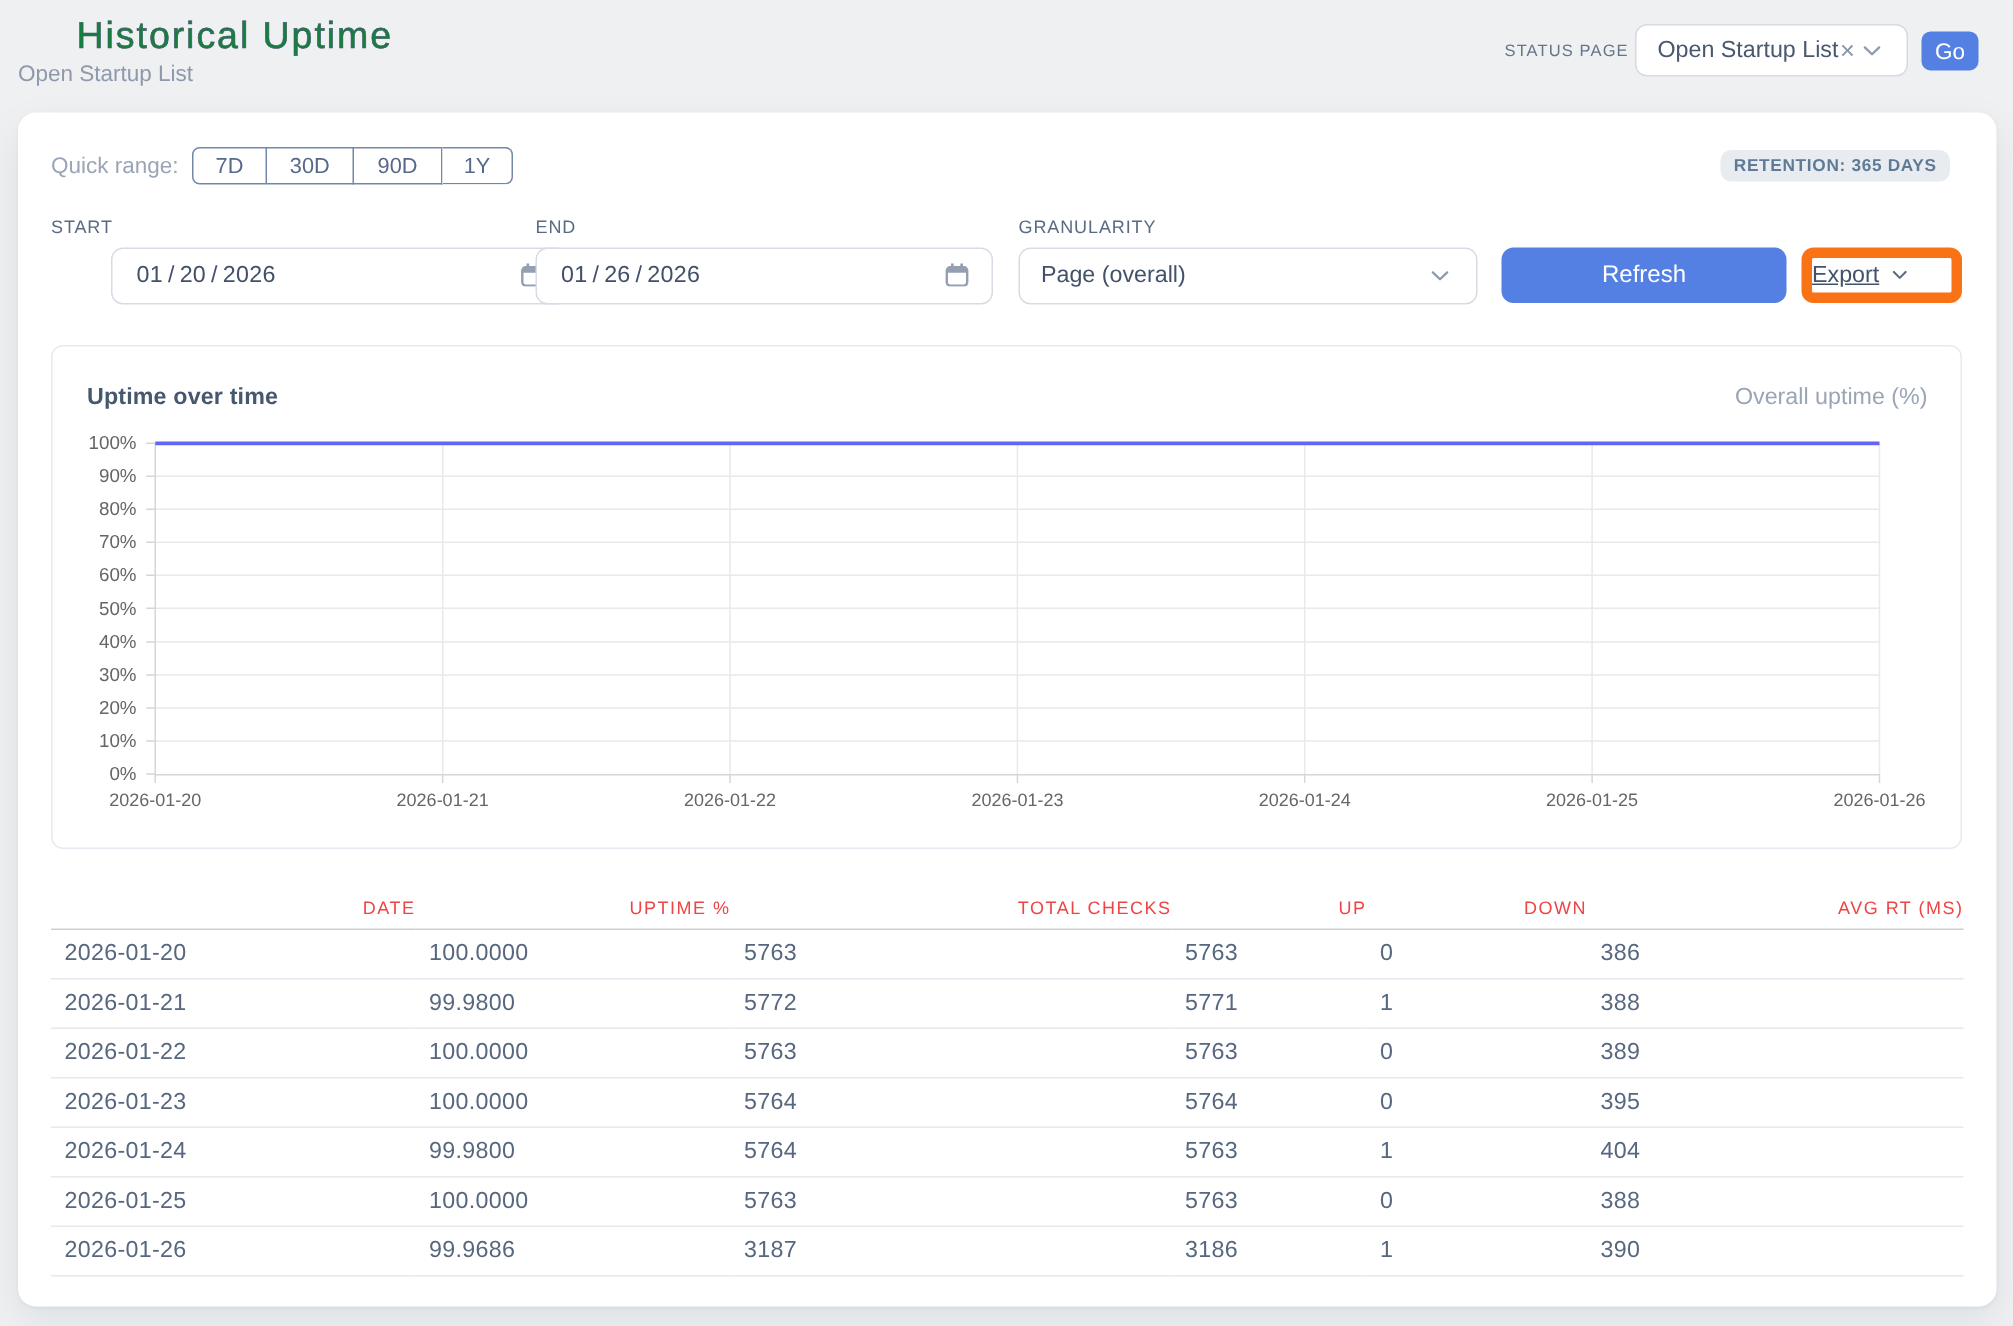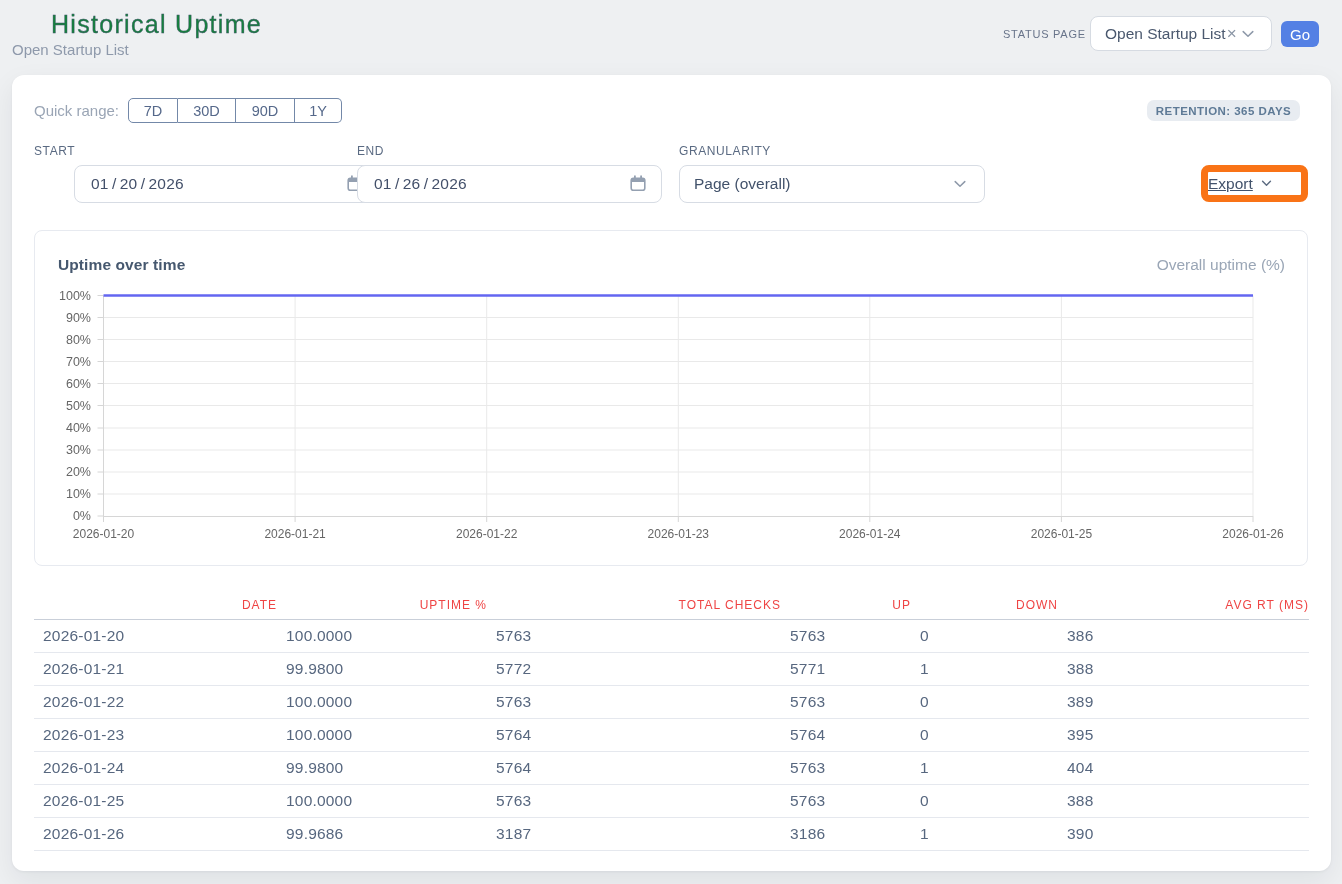--- a/index.html
+++ b/index.html
@@ -88,20 +88,21 @@
         <rect x="1.2" y="3.2" width="13.6" height="12.2" rx="2.2" fill="none" stroke="#94a0b1" stroke-width="1.6"></rect>
         <path d="M1.2 5.4 a2.2 2.2 0 0 1 2.2 -2.2 h9.2 a2.2 2.2 0 0 1 2.2 2.2 v1.5 h-13.6 z" fill="#94a0b1"></path>
       </svg>
     </div>
     <div class="abs field" style="left:667px; width:306px; padding:0 18px 0 14px;">
       <span style="font-size:15.5px; color:#42526b;">Page (overall)</span>
       <svg style="margin-left:auto" width="12" height="8" viewBox="0 0 12 8">
         <path d="M1.2 1.6 L6 6.2 L10.8 1.6" fill="none" stroke="#8e99a9" stroke-width="1.5" stroke-linecap="round" stroke-linejoin="round"></path>
       </svg>
     </div>
+    <div class="abs btn-blue" style="left:989px; width:190px;">Refresh</div>
     <div class="abs btn-white" style="left:1189px; width:107px;">Export
       <svg style="margin-left:8px" width="11" height="7" viewBox="0 0 12 8">
         <path d="M1.5 1.5 L6 6 L10.5 1.5" fill="none" stroke="#5b6a80" stroke-width="1.6" stroke-linecap="round" stroke-linejoin="round"></path>
       </svg>
     </div>
 
     <div class="abs chartcard">
       <div class="abs ctitle">Uptime over time</div>
       <div class="abs clabel">Overall uptime (%)</div>
       <svg class="abs" style="left:22px; top:50px;" width="1230" height="265" viewBox="0 0 1230 265">

